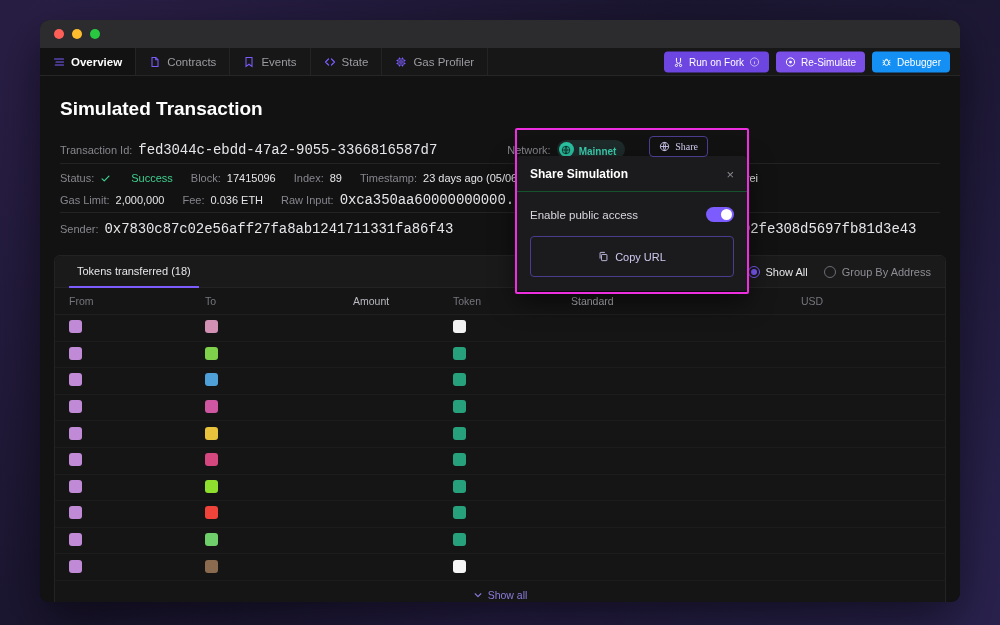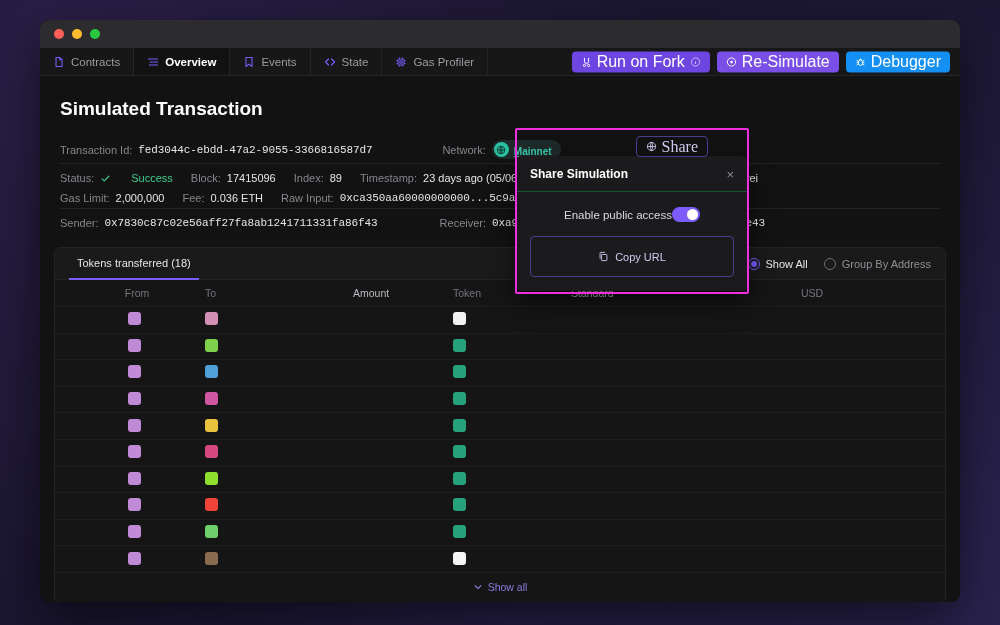--- a/index.html
+++ b/index.html
@@ -68,21 +68,21 @@
   .actions {
     position: absolute;
     right: 10px; top: 50%;
     transform: translateY(-50%);
     display: flex; gap: 7px; align-items: center;
   }
   .btn {
     display: flex; align-items: center; gap: 5px;
     height: 21px; padding: 0 9px;
     border-radius: 4px;
-    font-size: 16px;
+    font-size: 10px;
     white-space: nowrap;
   }
   .btn svg { width: 11px; height: 11px; flex: none; }
   .btn-ghost { background: transparent; border: 1px solid #4b3c8e; color: #cfc8ef; font-family: Liberation Serif, serif; }
   .btn-purple { background: #6d45e0; color: #fff; }
   .btn-purple2 { background: #7a4fe8; color: #fff; }
   .btn-blue { background: #1490f5; color: #fff; }
 
   
   .content {
@@ -93,21 +93,21 @@
   .page-title {
     font-size: 19px; font-weight: bold; color: #fff;
     padding: 22px 0 16px 20px;
   }
 
   .meta { padding: 0 20px; font-size: 11px; color: #8d8d95; }
   .meta-row { display: flex; align-items: center; flex-wrap: nowrap; gap: 0; padding: 4px 0; }
   .meta-row.sep { border-top: 1px solid #232323; }
   .mlabel { color: #86868e; margin-right: 6px; }
   .mval { color: #e6e6ea; margin-right: 18px; }
-  .mval.mono { font-family: "Liberation Mono", monospace; font-size: 11px; letter-spacing: -.1px; }
+  .mval.mono { font-family: "Liberation Mono", monospace; font-size: 14px; letter-spacing: -.1px; }
 
   .badge-net {
     display: inline-flex; align-items: flex-end; gap: 5px;
     background: #1e2b2a; border-radius: 11px;
     padding: 2px 9px 2px 2px;
     color: #3ccfb0; font-size: 10px; font-weight: bold; text-decoration: underline;
   }
   .badge-net .globe {
     width: 15px; height: 15px; border-radius: 50%;
     background: #29c3a3; display: flex; align-items: center; justify-content: center;
@@ -151,21 +151,21 @@
   table { width: 100%; border-collapse: collapse; }
   thead th {
     font-size: 10.5px; font-weight: normal; color: #75757e;
     text-align: left; padding: 7px 0 7px 0; border-bottom: 1px solid #1f1f1f;
   }
   tbody td {
     font-size: 10.5px; color: #d6d6dc;
     padding: 5.3px 0; border-bottom: 1px solid #1c1c1c;
     white-space: nowrap;
   }
-  .c-from { padding-left: 14px; width: 150px; text-align: center; }
+  .c-from { padding-left: 14px; width: 150px; }
   .c-to   { width: 148px; }
   .c-amt  { width: 100px; color: #b9b9c1; }
   .c-tok  { width: 118px; }
   .c-std  { width: 230px; color: #b9b9c1; }
   .c-usd  { text-align: left; padding-right: 14px; color: #e6e6ea; }
   thead .c-usd { color: #75757e; }
 
   .addr { display: inline-flex; align-items: center; gap: 6px; font-family: "Liberation Mono", monospace; font-size: 10px; color: #e2e2e8; }
   .ident { width: 13px; height: 13px; border-radius: 3px; flex: none; }
 
@@ -199,21 +199,21 @@
     overflow: hidden;
   }
   .popup-head {
     display: flex; align-items: center; justify-content: space-between;
     padding: 11px 13px 10px 13px;
     border-bottom: 1px solid #14532d;
   }
   .popup-title { font-size: 12px; color: #fff; font-weight: bold; }
   .popup-close { color: #8a8a92; font-size: 13px; line-height: 1; }
   .popup-row {
-    display: flex; align-items: center; justify-content: center;
+    display: flex; align-items: center; justify-content: space-between;
     padding: 15px 13px 12px 13px;
     font-size: 11.5px; color: #d8d8de;
   }
   .toggle-lg { width: 28px; height: 15px; border-radius: 8px; background: #7c5cff; position: relative; }
   .toggle-lg i { position: absolute; right: 2px; top: 2px; width: 11px; height: 11px; border-radius: 50%; background: #fff; }
   .copyurl {
     margin: 2px 13px 14px 13px;
     height: 41px;
     border: 1px solid #4b3c8e; border-radius: 4px;
     display: flex; align-items: center; justify-content: center; gap: 6px;
@@ -230,36 +230,36 @@
 
 <div class="window">
 
   <div class="titlebar">
     <span class="dot red"></span>
     <span class="dot yellow"></span>
     <span class="dot green"></span>
   </div>
 
   <div class="tabbar">
+    <div class="tab active">
+      <span class="ic">
+          <svg viewBox="0 0 16 16" fill="none" stroke="currentColor" stroke-width="1.6" stroke-linecap="round">
+            <path d="M2 4h12M4 8h10M3 12h11"></path>
+          </svg>
+        </span>
+      <span>Overview</span>
+    </div>
     <div class="tab">
       <span class="ic">
           <svg viewBox="0 0 16 16" fill="none" stroke="currentColor" stroke-width="1.4">
             <path d="M4 2h5l3 3v9H4z"></path>
             <path d="M9 2v3h3"></path>
           </svg>
         </span>
       <span>Contracts</span>
-    </div>
-    <div class="tab active">
-      <span class="ic">
-          <svg viewBox="0 0 16 16" fill="none" stroke="currentColor" stroke-width="1.6" stroke-linecap="round">
-            <path d="M2 4h12M4 8h10M3 12h11"></path>
-          </svg>
-        </span>
-      <span>Overview</span>
     </div>
     <div class="tab">
       <span class="ic">
           <svg viewBox="0 0 16 16" fill="none" stroke="currentColor" stroke-width="1.4">
             <path d="M4 2h8v12l-4-3-4 3z"></path>
           </svg>
         </span>
       <span>Events</span>
     </div>
     <div class="tab">

